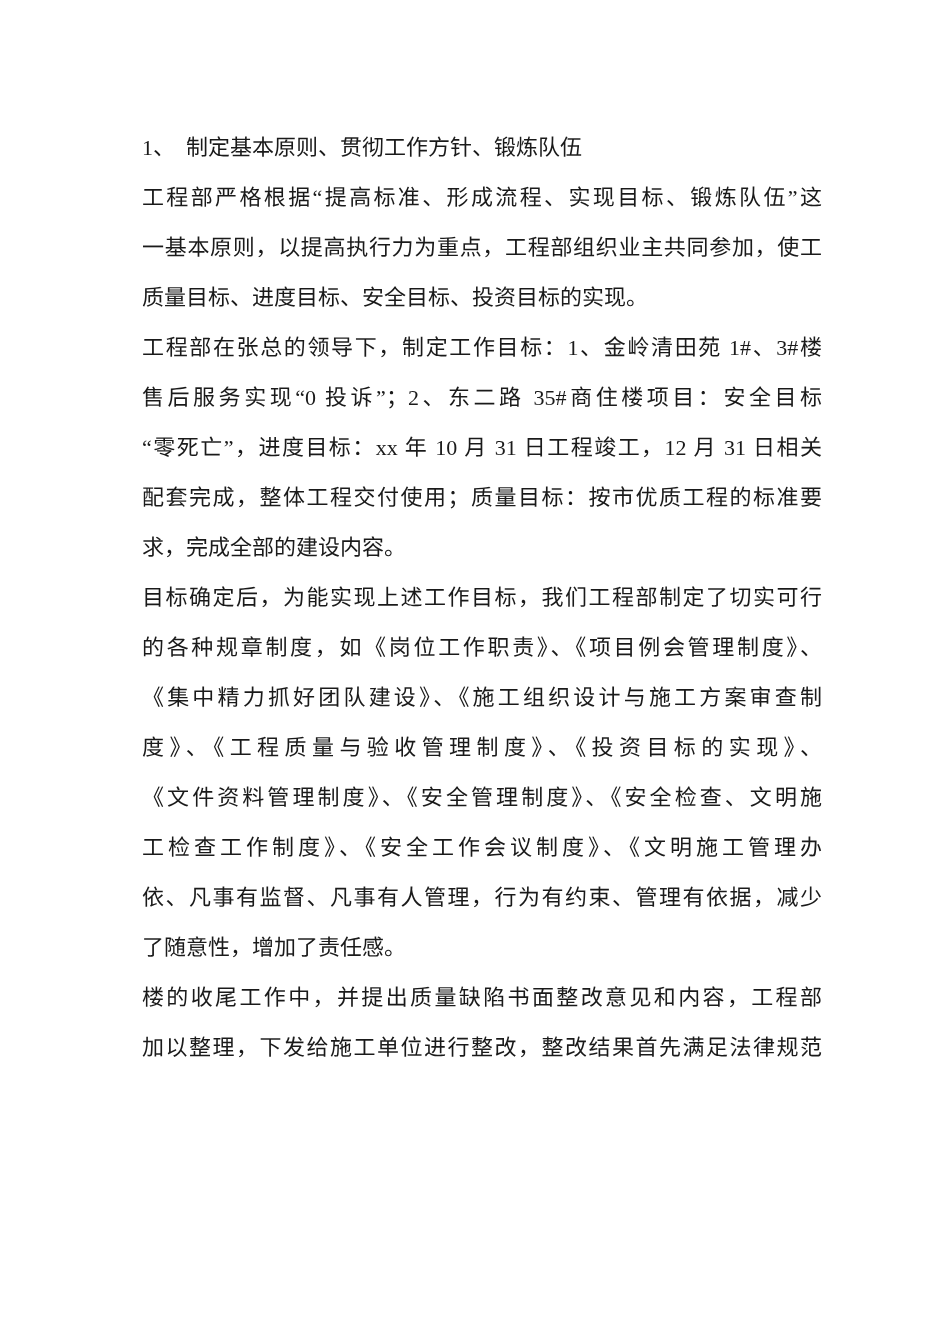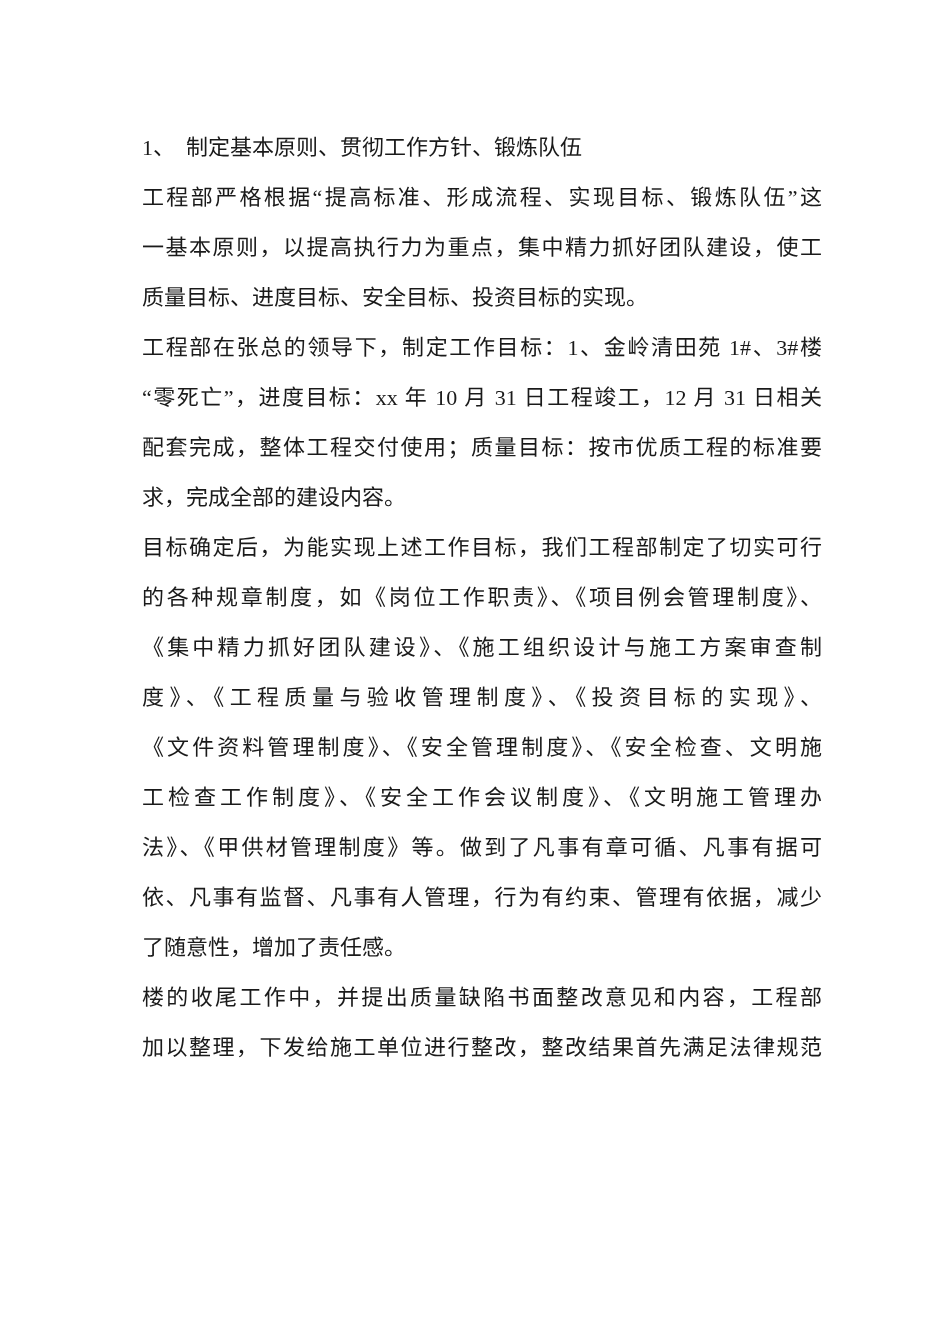--- a/index.html
+++ b/index.html
@@ -44,31 +44,31 @@
     text-align-last: left;
   }
 </style>
 </head>
 <body>
 
 <div class="page">
   <div class="textblock">
     <div class="line para-end">1、　制定基本原则、贯彻工作方针、锻炼队伍</div>
     <div class="line">工程部严格根据“提高标准、形成流程、实现目标、锻炼队伍”这</div>
-    <div class="line">一基本原则，以提高执行力为重点，集中精力抓好团队建设，使工</div>
+    <div class="line">一基本原则，以提高执行力为重点，工程部组织业主共同参加，使工</div>
     <div class="line para-end">质量目标、进度目标、安全目标、投资目标的实现。</div>
     <div class="line">工程部在张总的领导下，制定工作目标：1、金岭清田苑 1#、3#楼</div>
+    <div class="line">售后服务实现“0 投诉”；2、东二路 35#商住楼项目：安全目标</div>
     <div class="line">“零死亡”，进度目标：xx 年 10 月 31 日工程竣工，12 月 31 日相关</div>
     <div class="line">配套完成，整体工程交付使用；质量目标：按市优质工程的标准要</div>
     <div class="line para-end">求，完成全部的建设内容。</div>
     <div class="line">目标确定后，为能实现上述工作目标，我们工程部制定了切实可行</div>
     <div class="line">的各种规章制度，如《岗位工作职责》、《项目例会管理制度》、</div>
     <div class="line">《集中精力抓好团队建设》、《施工组织设计与施工方案审查制</div>
     <div class="line">度》、《工程质量与验收管理制度》、《投资目标的实现》、</div>
     <div class="line">《文件资料管理制度》、《安全管理制度》、《安全检查、文明施</div>
     <div class="line">工检查工作制度》、《安全工作会议制度》、《文明施工管理办</div>
-    <div class="line">法》、《甲供材管理制度》等。做到了凡事有章可循、凡事有据可</div>
     <div class="line">依、凡事有监督、凡事有人管理，行为有约束、管理有依据，减少</div>
     <div class="line para-end">了随意性，增加了责任感。</div>
     <div class="line">楼的收尾工作中，并提出质量缺陷书面整改意见和内容，工程部</div>
     <div class="line">加以整理，下发给施工单位进行整改，整改结果首先满足法律规范</div>
   </div>
 </div>
 
 </body></html>

